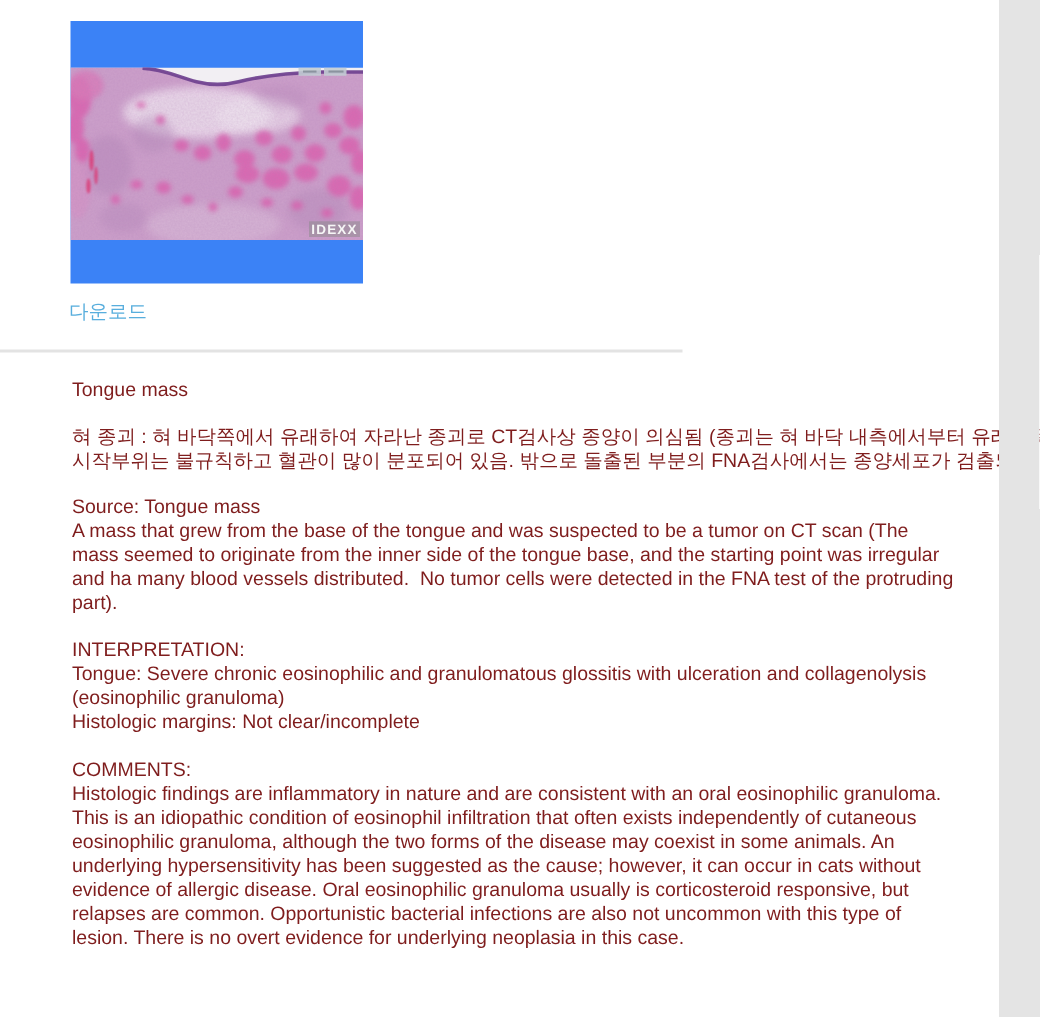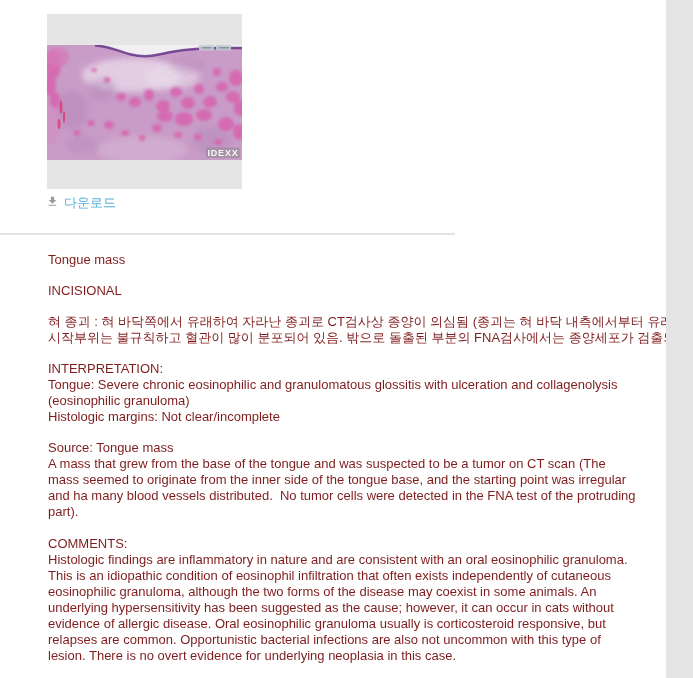--- a/index.html
+++ b/index.html
@@ -8,27 +8,28 @@
     background:#ffffff;
     font-family:"Liberation Sans","DejaVu Sans",sans-serif;
     color:#282828;
   }
   .right-gutter{
     position:absolute;left:666px;top:0;width:27px;height:678px;
     background:#e4e4e4;z-index:5;
   }
   .attachment{position:absolute;left:47px;top:14px;width:195px;}
   .thumb-box{
-    position:relative;width:195px;height:175px;background:#e5e5e5;
+    position:relative;width:195px;height:175px;background:#3b82f6;
   }
   .histo-svg{position:absolute;left:0;top:31px;width:195px;height:115px;display:block;}
   .download-row{
     position:absolute;left:46px;top:195px;height:16px;
     display:flex;align-items:flex-start;gap:5px;cursor:pointer;
     text-decoration:none;
+    flex-direction:column;
   }
   .download-icon-svg{display:block;}
   .download-label{
     font-size:13px;line-height:15px;color:#58aedd;
   }
   .divider{
     position:absolute;left:0;top:233px;width:455px;height:2px;
     background:#e3e3e3;
   }
   .report{
@@ -154,32 +155,31 @@
   <svg class="download-icon-svg" viewBox="0 0 24 24" width="13" height="13">
     <path fill="#9a9a9a" d="M19 9h-4V3H9v6H5l7 7 7-7zM5 18v2h14v-2H5z"></path>
   </svg>
   <span class="download-label">다운로드</span>
 </a>
 
 <div class="divider"></div>
 
 <div class="report">
   <p>Tongue mass</p>
-  <p>INCISIONAL</p>
   <p>혀 종괴 : 혀 바닥쪽에서 유래하여 자라난 종괴로 CT검사상 종양이 의심됨 (종괴는 혀 바닥 내측에서부터 유래한듯 보이며
 시작부위는 불규칙하고 혈관이 많이 분포되어 있음. 밖으로 돌출된 부분의 FNA검사에서는 종양세포가 검출되지 않았음)</p>
-  <p>INTERPRETATION:
-Tongue: Severe chronic eosinophilic and granulomatous glossitis with ulceration and collagenolysis
-(eosinophilic granuloma)
-Histologic margins: Not clear/incomplete</p>
   <p>Source: Tongue mass
 A mass that grew from the base of the tongue and was suspected to be a tumor on CT scan (The
 mass seemed to originate from the inner side of the tongue base, and the starting point was irregular
 and ha many blood vessels distributed.  No tumor cells were detected in the FNA test of the protruding
 part).</p>
+  <p>INTERPRETATION:
+Tongue: Severe chronic eosinophilic and granulomatous glossitis with ulceration and collagenolysis
+(eosinophilic granuloma)
+Histologic margins: Not clear/incomplete</p>
   <p>COMMENTS:
 Histologic findings are inflammatory in nature and are consistent with an oral eosinophilic granuloma.
 This is an idiopathic condition of eosinophil infiltration that often exists independently of cutaneous
 eosinophilic granuloma, although the two forms of the disease may coexist in some animals. An
 underlying hypersensitivity has been suggested as the cause; however, it can occur in cats without
 evidence of allergic disease. Oral eosinophilic granuloma usually is corticosteroid responsive, but
 relapses are common. Opportunistic bacterial infections are also not uncommon with this type of
 lesion. There is no overt evidence for underlying neoplasia in this case.</p>
 </div>
 

